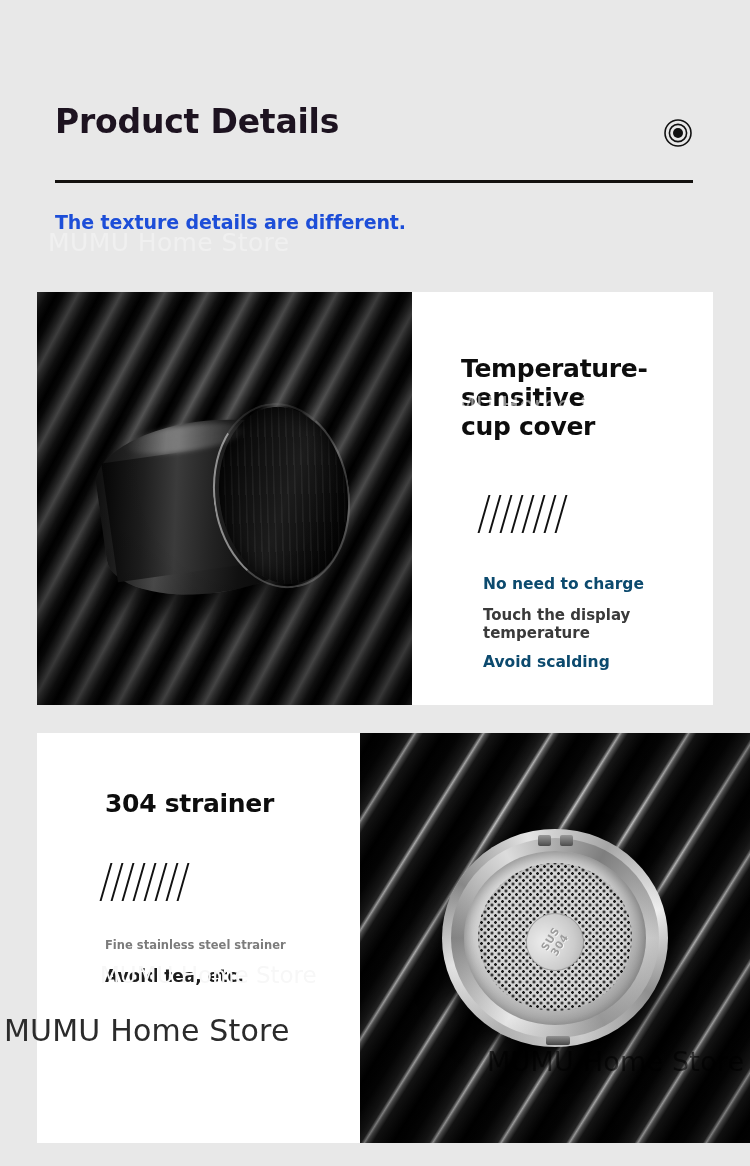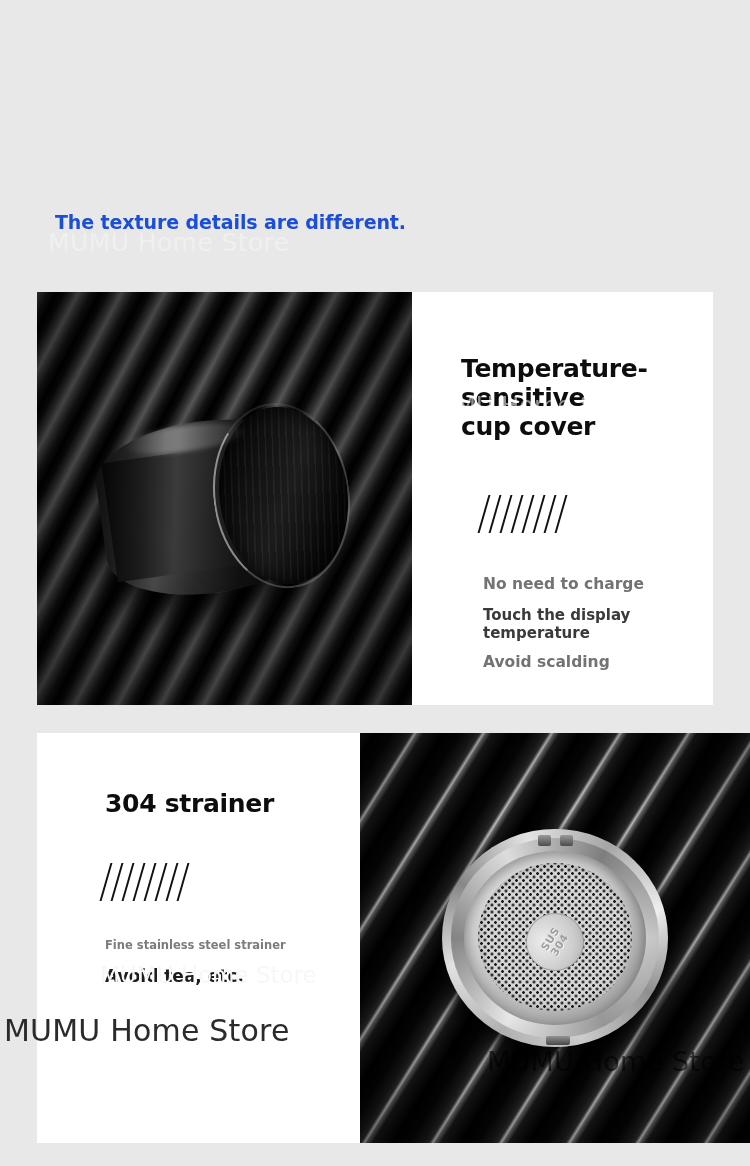--- a/index.html
+++ b/index.html
@@ -339,21 +339,21 @@
     background: #111111;
     transform: skewX(-16deg);
   }
 
   .bullets-one { margin-top: 42px; margin-left: 22px; }
   .bullets-two { margin-top: 38px; margin-left: 0px; }
 
   .b-strong {
     font-size: 15.5px;
     font-weight: bold;
-    color: #737373;
+    color: #0c4a6e;
     line-height: 1.2;
   }
   .b-small {
     font-size: 15px;
     font-weight: bold;
     color: #3a3a3a;
     line-height: 1.2;
     margin: 12px 0 11px 0;
   }
   .b-strong.spaced { margin-top: 0px; }
@@ -412,20 +412,33 @@
     font-size: 23px;
     color: #f7f7f7;
     z-index: 40;
   }
 </style>
 </head>
 <body>
 
 <div class="page">
 
+  <div class="header">
+    <div class="header-title">Product Details</div>
+
+    <span class="header-icon">
+      <svg width="30" height="30" viewBox="0 0 30 30" aria-hidden="true">
+        <circle cx="15" cy="15" r="13" fill="none" stroke="#111111" stroke-width="1.6"></circle>
+        <circle cx="15" cy="15" r="8.6" fill="none" stroke="#111111" stroke-width="1.6"></circle>
+        <circle cx="15" cy="15" r="5" fill="#111111"></circle>
+      </svg>
+    </span>
+
+    <div class="header-rule"></div>
+  </div>
 
   <div class="subtitle-wm">MUMU Home Store</div>
 
   <div class="subtitle">The texture details are different.</div>
 
   <div class="card card-one">
 
     <div class="photo photo-lid">
       <div class="ribs"></div>
       <div class="lid-wrap">

